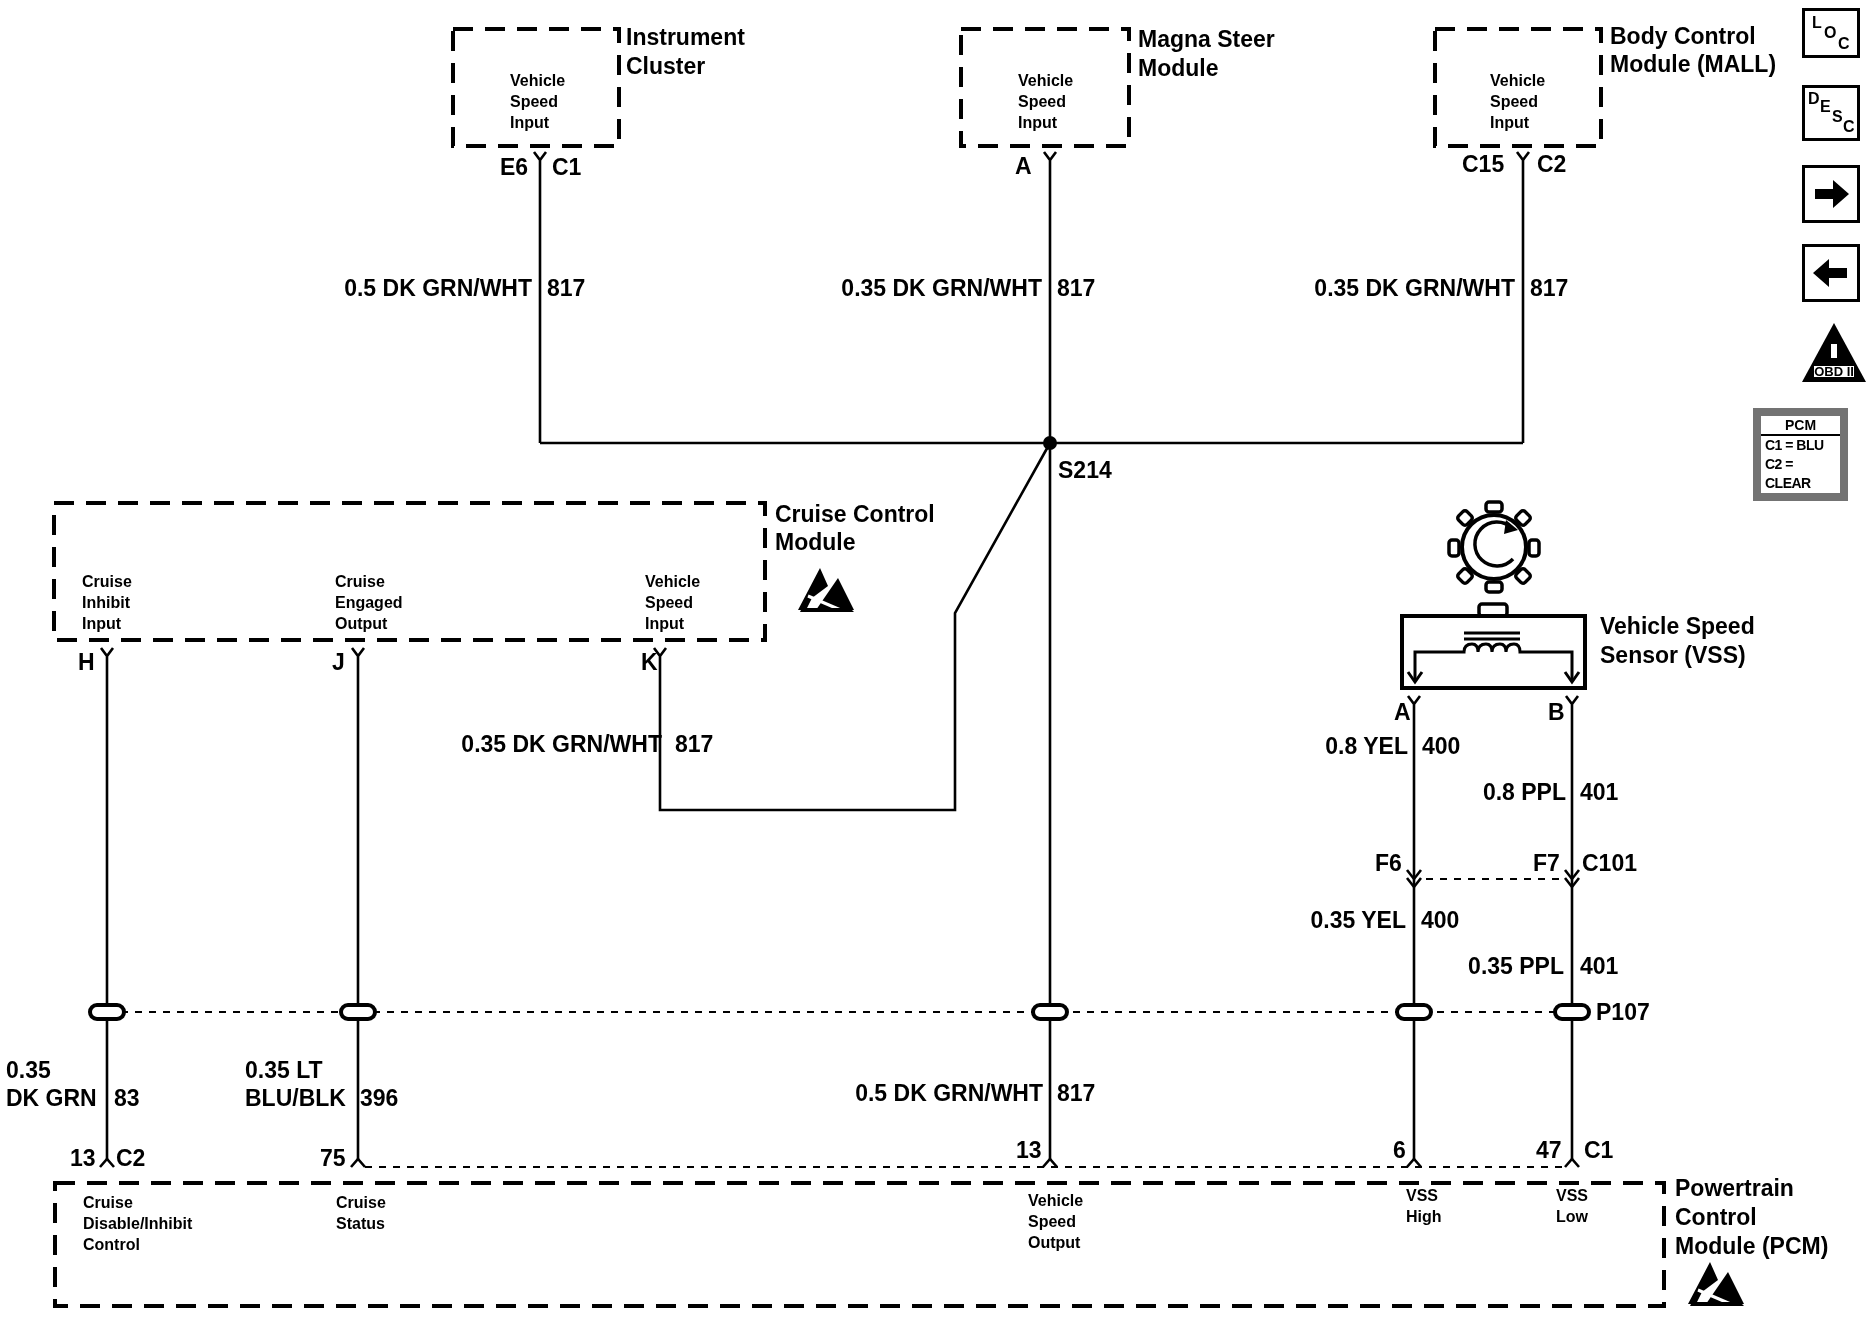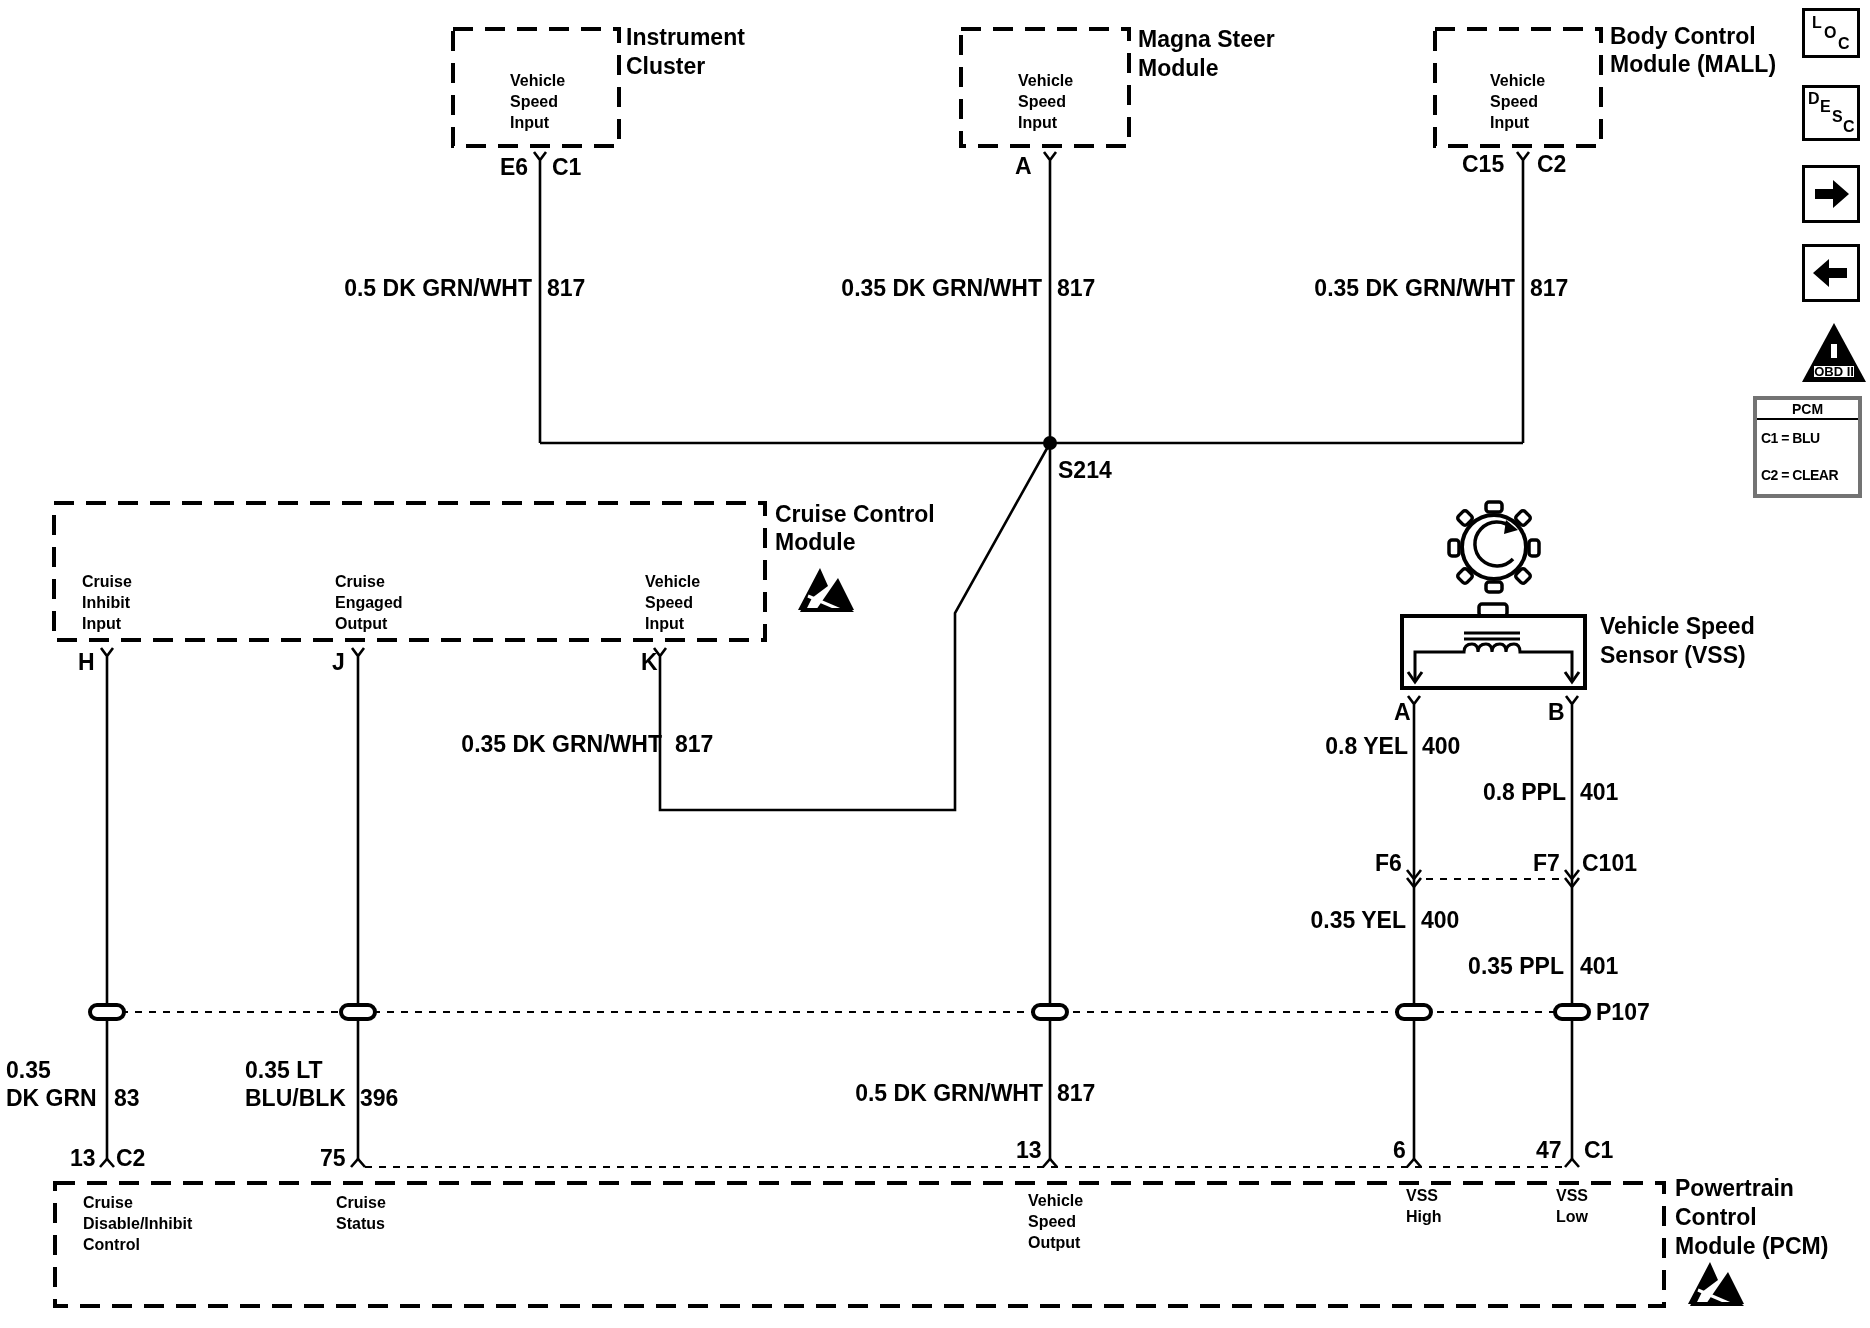--- a/index.html
+++ b/index.html
@@ -10,24 +10,24 @@
   .dash-box { stroke: #000; stroke-width: 4; fill: none; stroke-dasharray: 20 12; }
   .dash-thin { stroke: #000; stroke-width: 2; fill: none; stroke-dasharray: 7 7; }
   .lbl { font-family: "Liberation Sans", sans-serif; font-weight: bold; fill: #000; }
   .big { font-size: 23px; }
   .wl { font-size: 23px; }
   .sm { font-size: 16px; }
   .tiny { font-size: 13px; }
   .side-btn { position: absolute; left: 1802px; width: 58px; height: 50px;
               border: 3px solid #000; box-sizing: border-box; background: #fff; cursor: pointer; }
   .side-btn .t { position: absolute; font: bold 16px "Liberation Sans", sans-serif; }
-  .pcm-legend { position: absolute; left: 1753px; top: 396px; width: 109px;
-                border: 4px solid #737373; box-sizing: border-box; font: bold 14px "Liberation Sans", sans-serif; }
+  .pcm-legend { position: absolute; left: 1753px; top: 408px; width: 95px;
+                border: 8px solid #737373; box-sizing: border-box; font: bold 14px "Liberation Sans", sans-serif; }
   .pcm-legend .hd { text-align: center; border-bottom: 2px solid #000; padding: 1px 0; }
-  .pcm-legend .row { padding: 9px 4px; line-height: 19px; letter-spacing: -0.5px; }
+  .pcm-legend .row { padding: 0 4px; line-height: 19px; letter-spacing: -0.5px; }
 </style>
 </head>
 <body>
 
 <svg width="1870" height="1328" viewBox="0 0 1870 1328">
   <defs>
     <g id="esd">
       <polygon points="0,42 22,0 30,18 14,30 8,42" fill="#000"></polygon>
       <polygon points="18,42 40,10 56,42" fill="#000"></polygon>
       <line x1="10" y1="28" x2="52" y2="46" stroke="#fff" stroke-width="3"></line>

